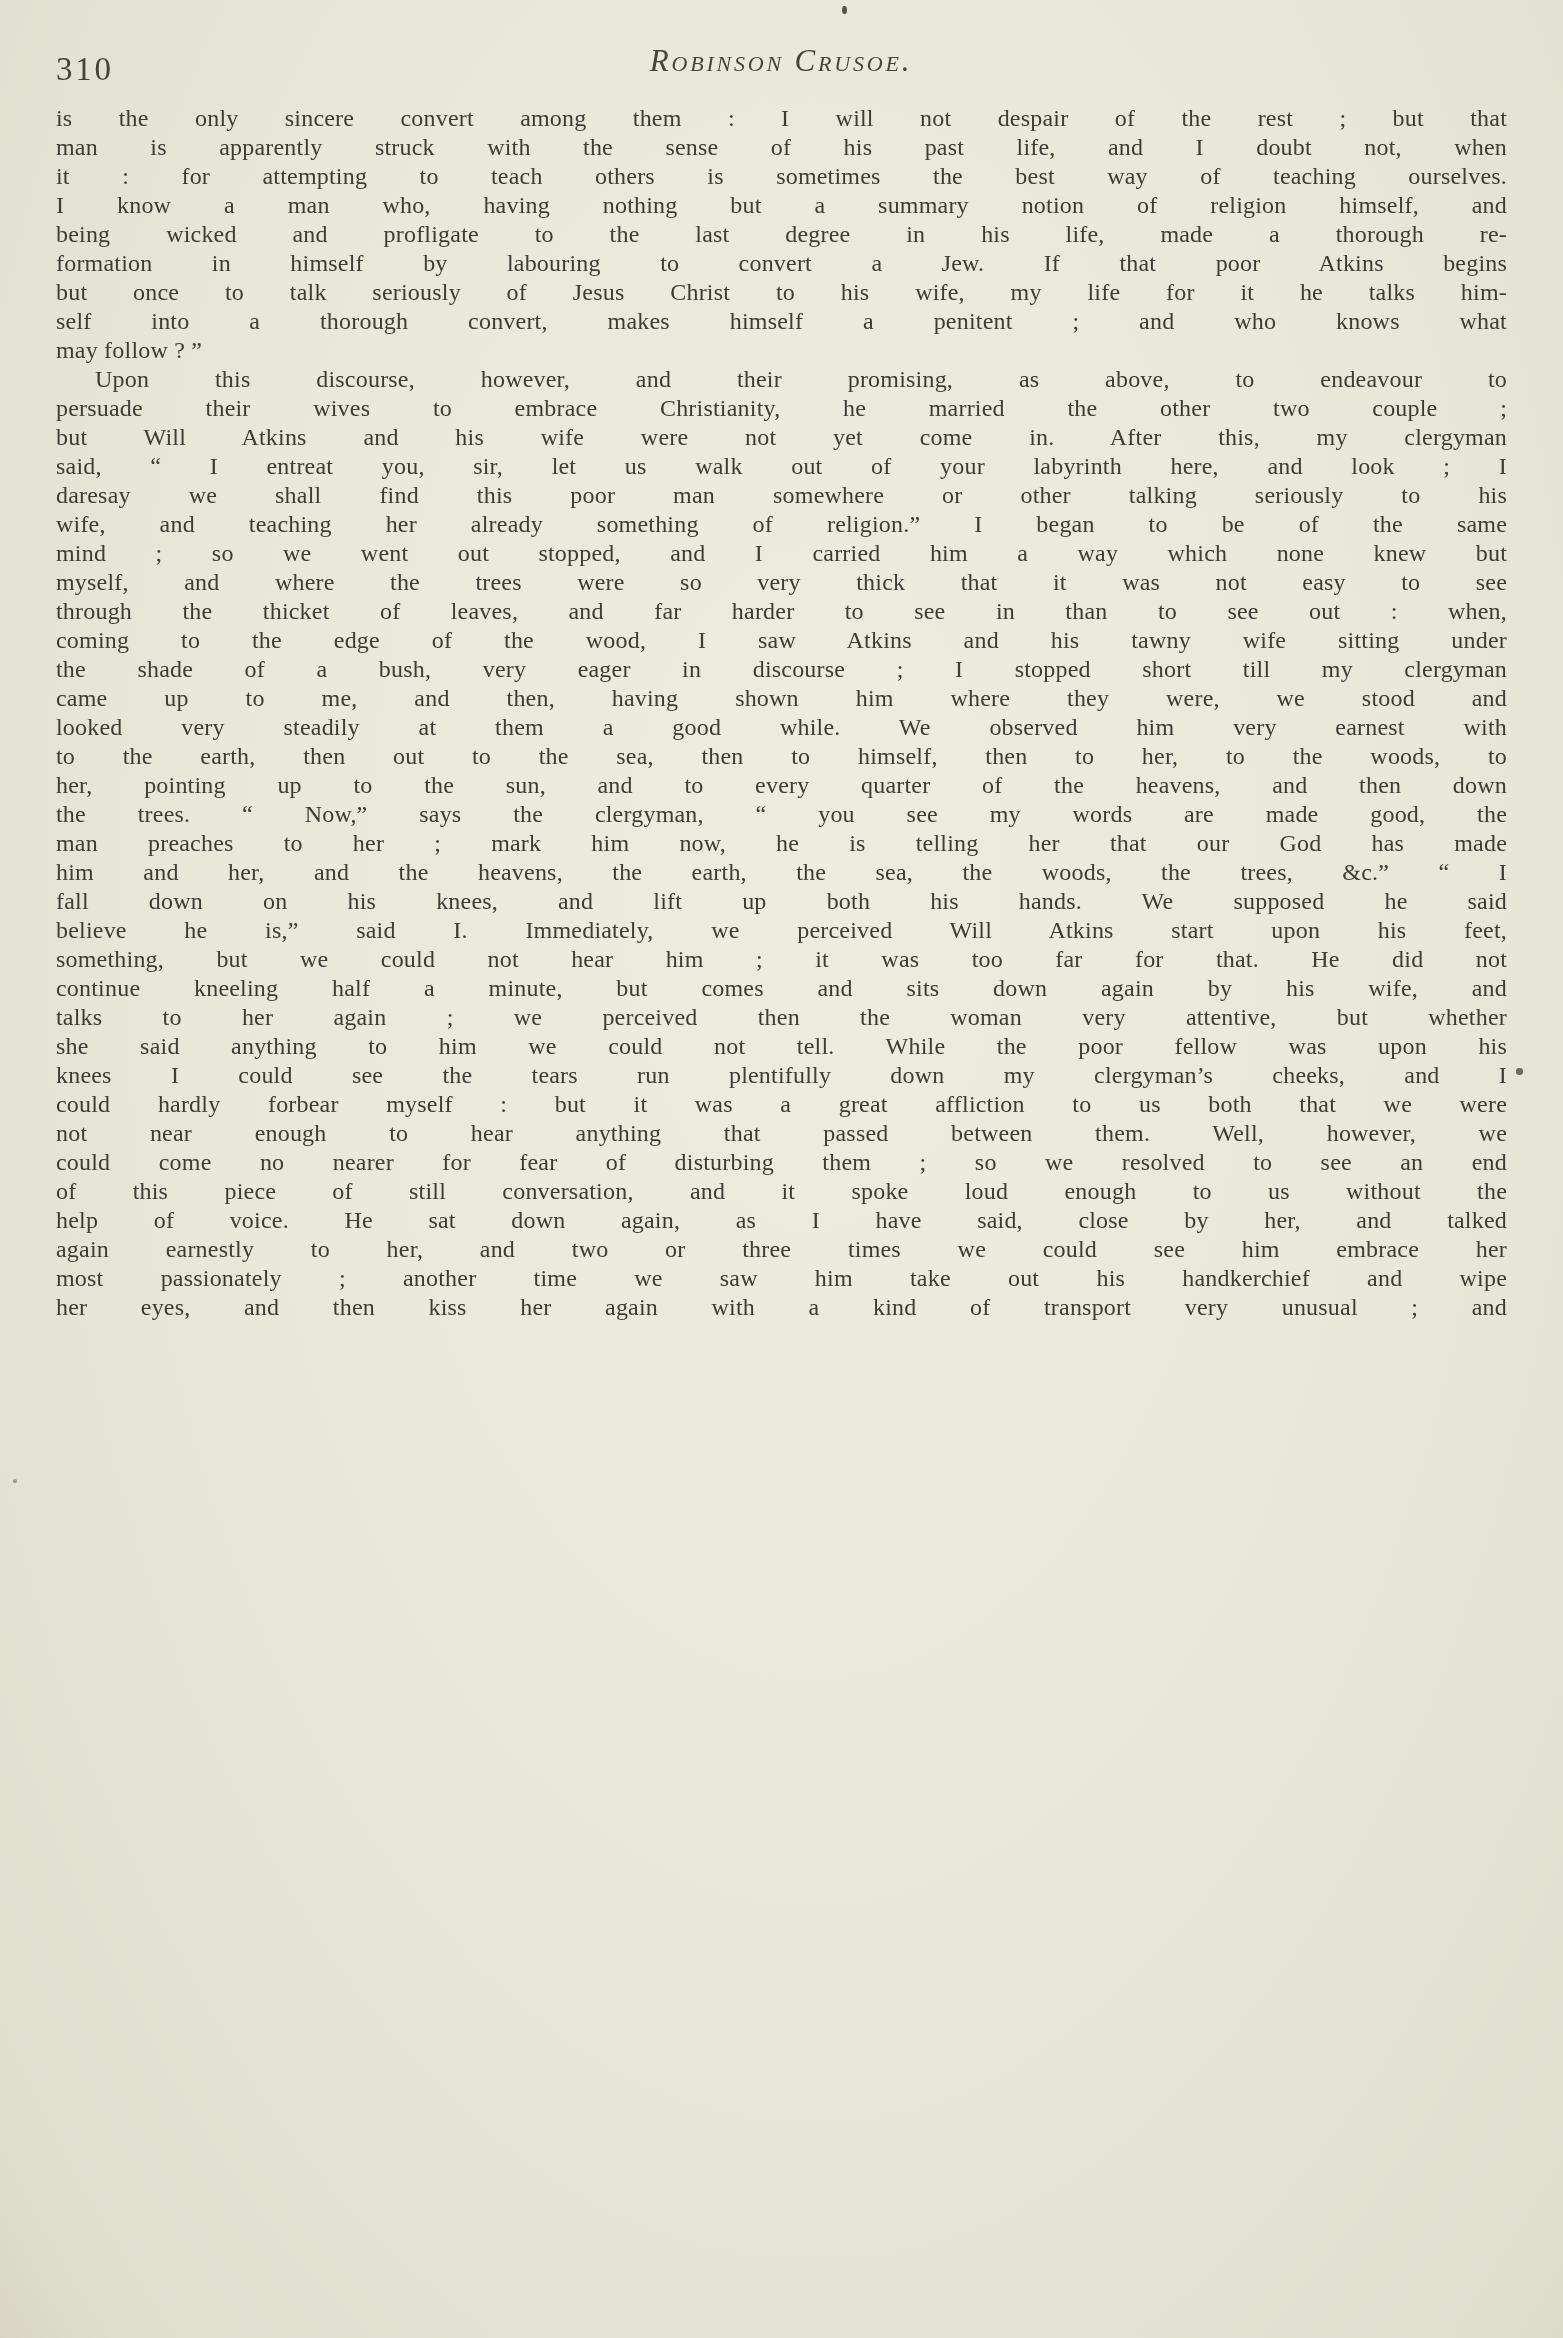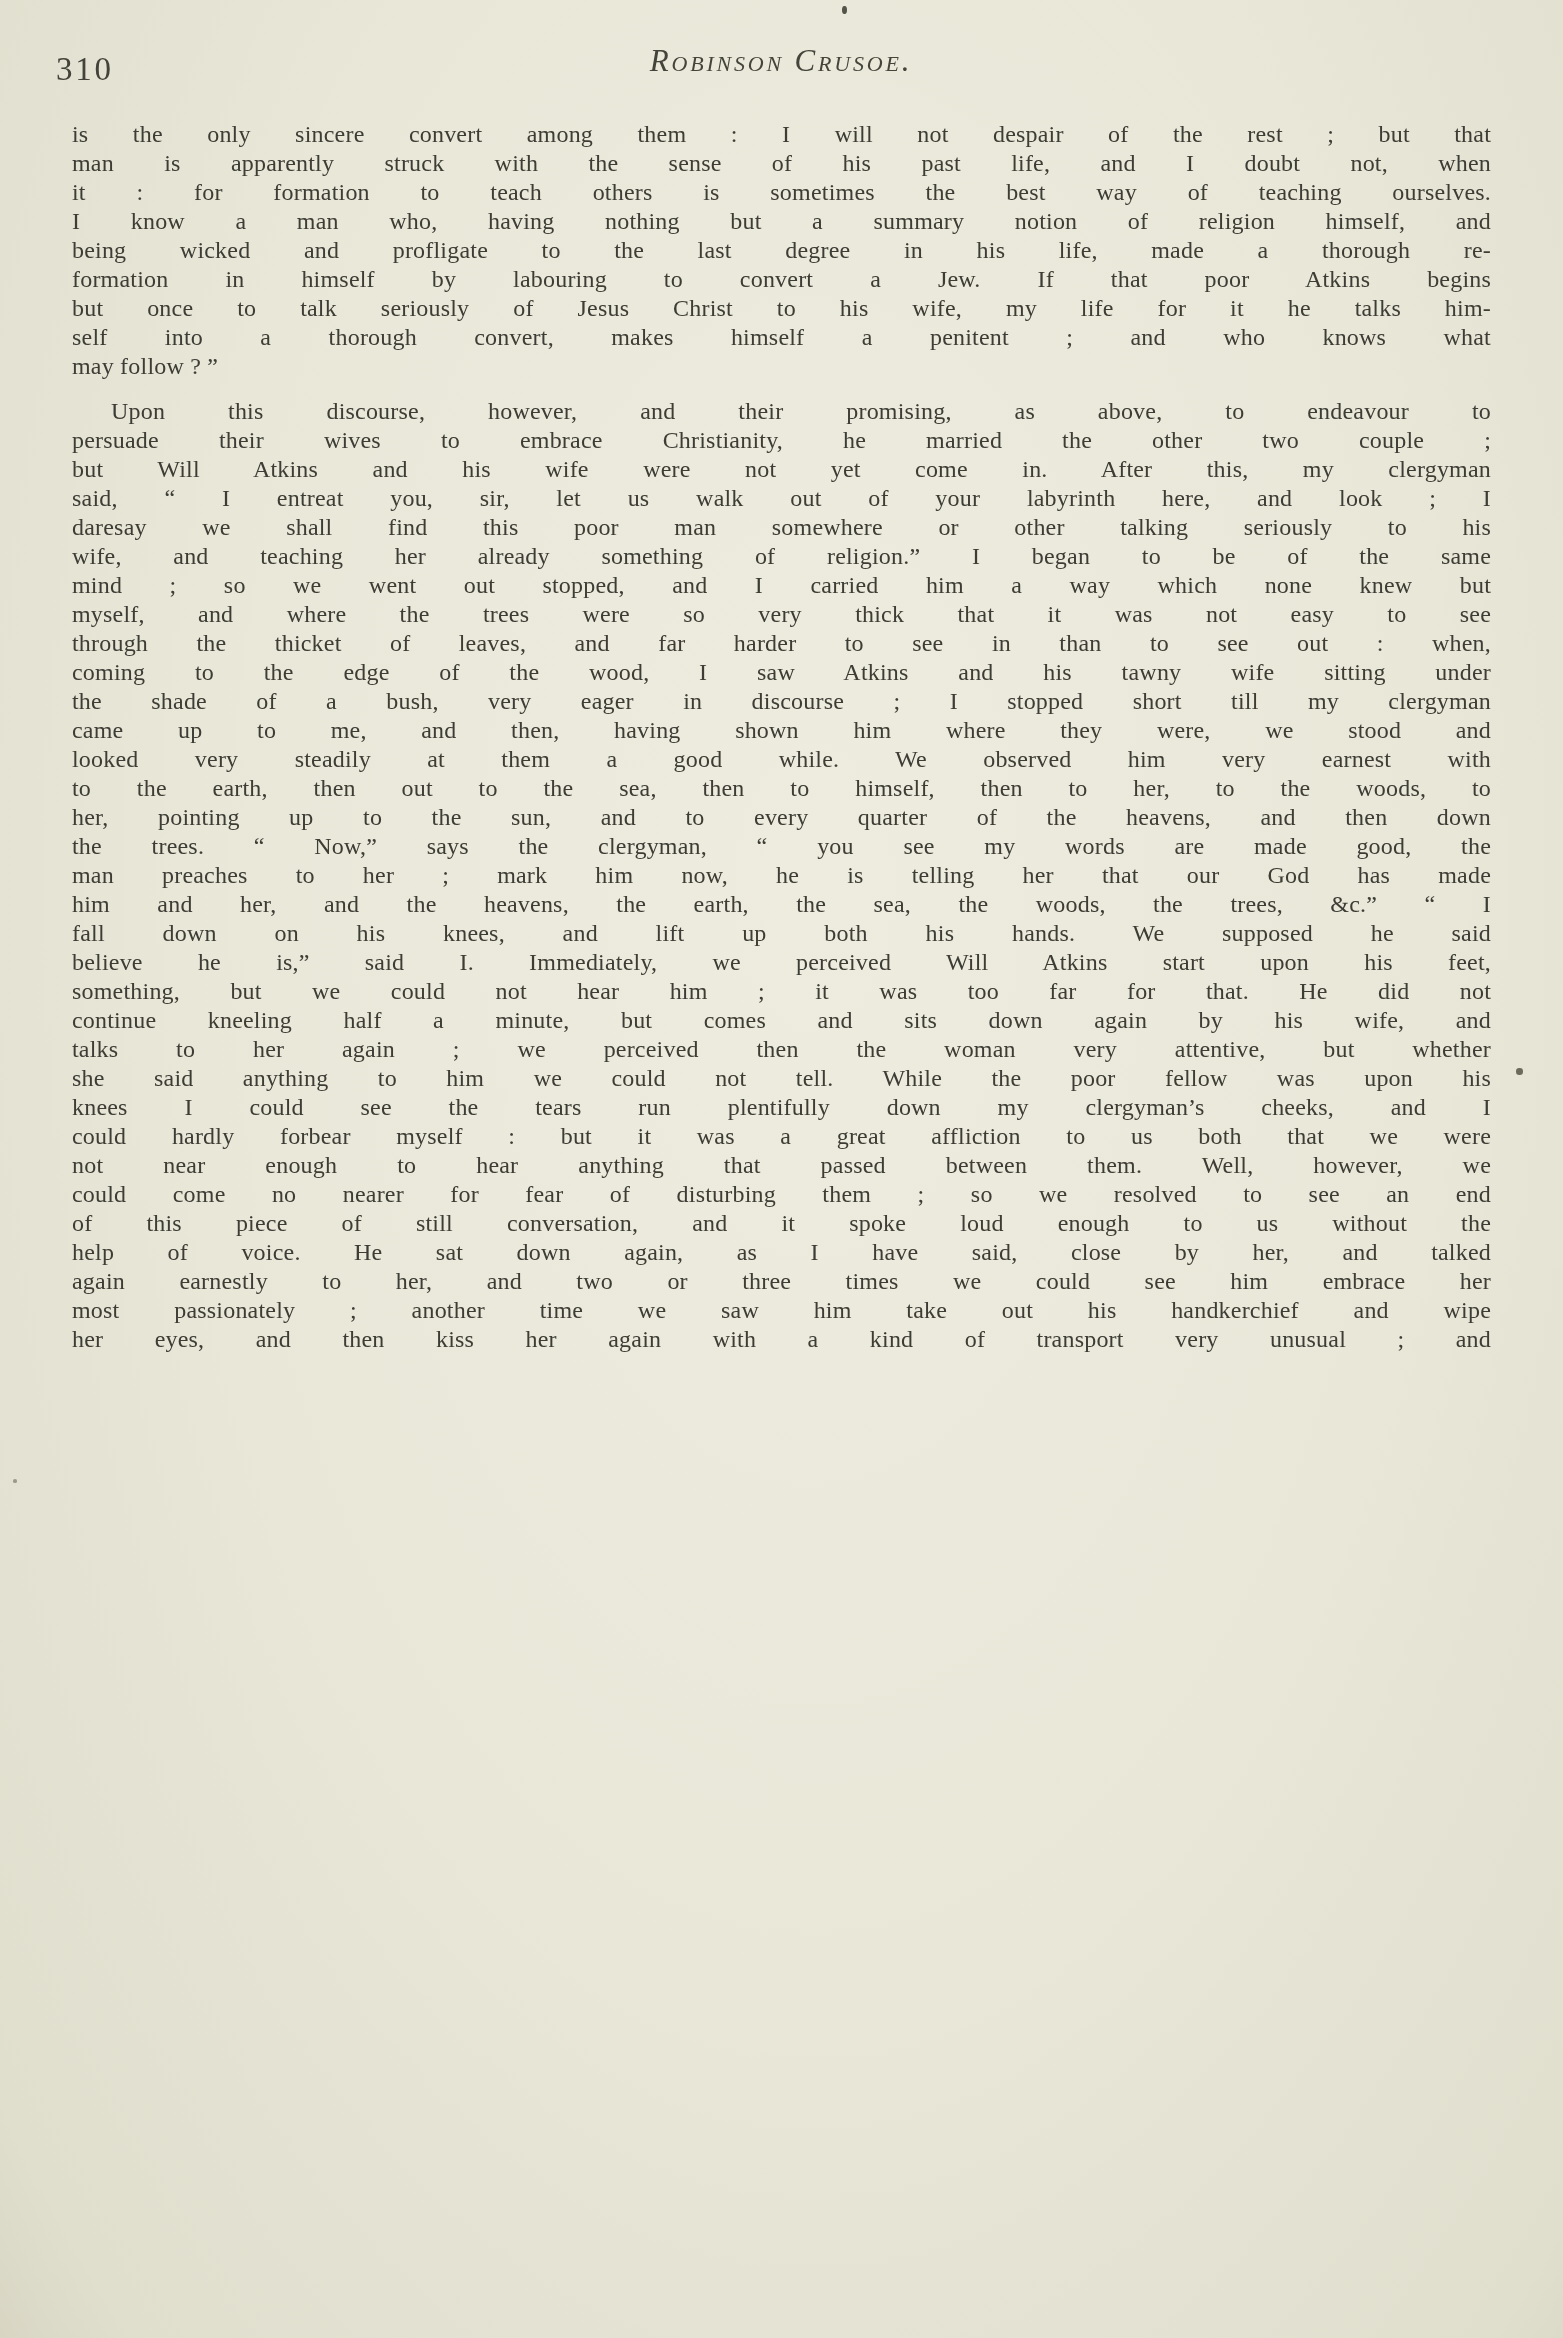--- a/index.html
+++ b/index.html
@@ -51,21 +51,21 @@
   .body-text {
     position: absolute;
     top: 104px;
     left: 56px;
     width: 1451px;
     font-size: 24px;
     line-height: 29px;
     letter-spacing: 0.2px;
   }
   .paragraph {
-    margin: 16px;
+    margin: 0;
   }
   .line {
     text-align: justify;
     text-align-last: justify;
     white-space: normal;
   }
   .line.last-line {
     text-align-last: left;
   }
   .paragraph.indented .line:first-child {
@@ -87,21 +87,21 @@
 
   <div class="page-header">
     <span class="page-number">310</span>
     <span class="running-title">Robinson Crusoe.</span>
   </div>
 
   <div class="body-text" id="body-text">
       <div class="paragraph">
         <div class="line">is the only sincere convert among them : I will not despair of the rest ; but that</div>
         <div class="line">man is apparently struck with the sense of his past life, and I doubt not, when</div>
-        <div class="line">it : for formation to teach others is sometimes the best way of teaching ourselves.</div>
+        <div class="line">it : for attempting to teach others is sometimes the best way of teaching ourselves.</div>
         <div class="line">I know a man who, having nothing but a summary notion of religion himself, and</div>
         <div class="line">being wicked and profligate to the last degree in his life, made a thorough re-</div>
         <div class="line">formation in himself by labouring to convert a Jew.  If that poor Atkins begins</div>
         <div class="line">but once to talk seriously of Jesus Christ to his wife, my life for it he talks him-</div>
         <div class="line">self into a thorough convert, makes himself a penitent ; and who knows what</div>
         <div class="line last-line">may follow ? ”</div>
       </div>
       <div class="paragraph indented">
         <div class="line">Upon this discourse, however, and their promising, as above, to endeavour to</div>
         <div class="line">persuade their wives to embrace Christianity, he married the other two couple ;</div>

